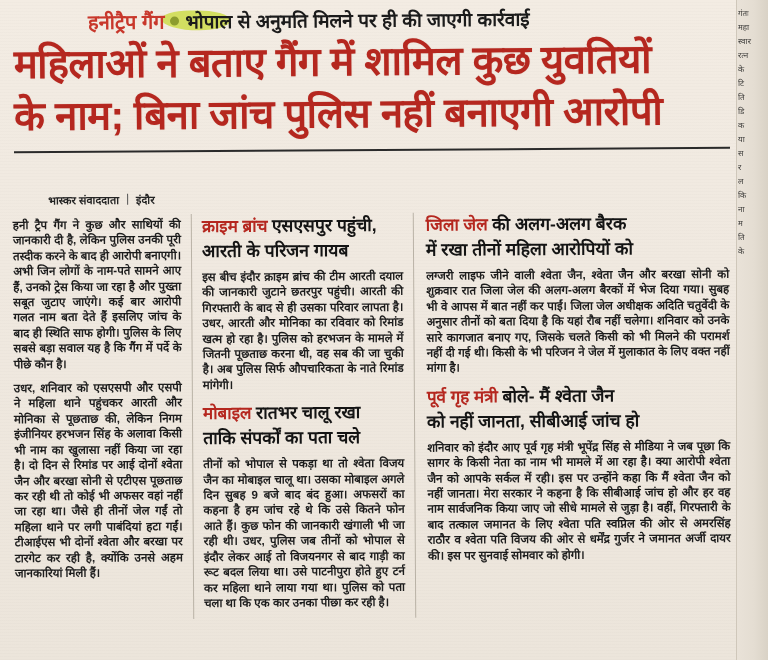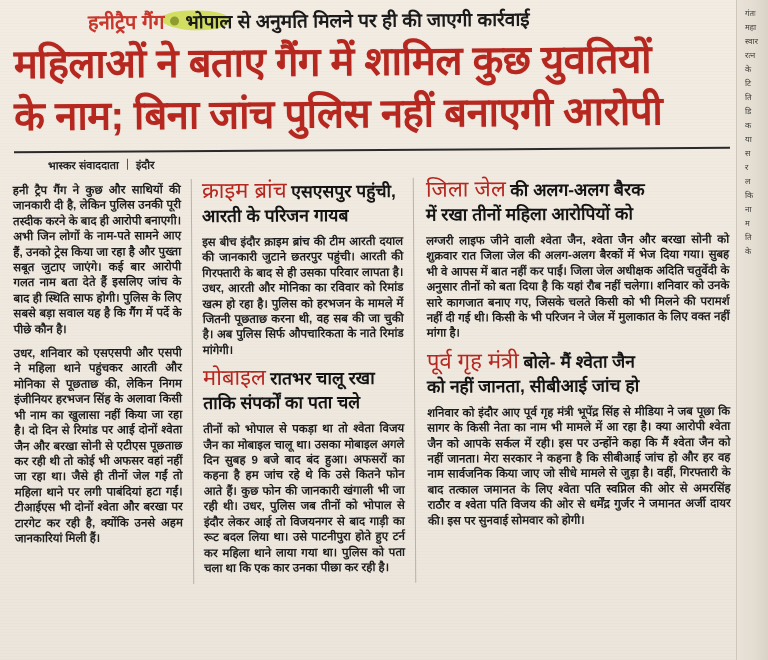--- a/index.html
+++ b/index.html
@@ -38,21 +38,21 @@
     position: absolute;
     top: 0;
     right: 0;
     width: 32px;
     height: 660px;
     background: linear-gradient(90deg, #e9e2d8 0%, #e4ddd2 55%, #d9d2c6 100%);
     border-left: 1px solid #cfc7ba;
     font-size: 8px;
     line-height: 12px;
     color: #3b3a38;
-    padding: 8px 2px 0 8px;
+    padding: 8px 2px 0 1px;
     box-sizing: border-box;
     overflow: hidden;
     word-break: break-all;
   }
   .edge-strip div { margin-bottom: 2px; }
 
   .content {
     position: absolute;
     left: 14px;
     top: 6px;
@@ -138,40 +138,40 @@
   }
   .byline .b1 { font-weight: bold; margin-left: 32px; }
   .byline .sep {
     display: inline-block;
     width: 1px;
     height: 11px;
     background: #555;
     position: relative;
     top: 1px;
   }
-  .byline .b2 { font-weight: bold; }
+  .byline .b2 { font-weight: bold; margin-top: 35px; }
 
   
   .columns {
     display: flex;
     margin-top: 6px;
     transform: rotate(-0.35deg);
   }
   .col {
     box-sizing: border-box;
     position: relative;
   }
   .col.c1 { width: 178px; padding-right: 10px; }
   .col.c2 { width: 222px; padding: 0 10px; border-left: 1px solid #b9b2a6; }
   .col.c3 { width: 316px; padding-left: 12px; border-left: 1px solid #b9b2a6; }
 
   .sub-red {
     color: #b5271f;
-    font-weight: normal;
-    font-size: 22px;
+    font-weight: bold;
+    font-size: 17px;
     line-height: 24px;
     margin-bottom: 4px;
   }
   .sub-black {
     color: #141414;
     font-weight: bold;
     font-size: 17.5px;
     line-height: 24px;
   }
   .subhead { margin-bottom: 6px; }

